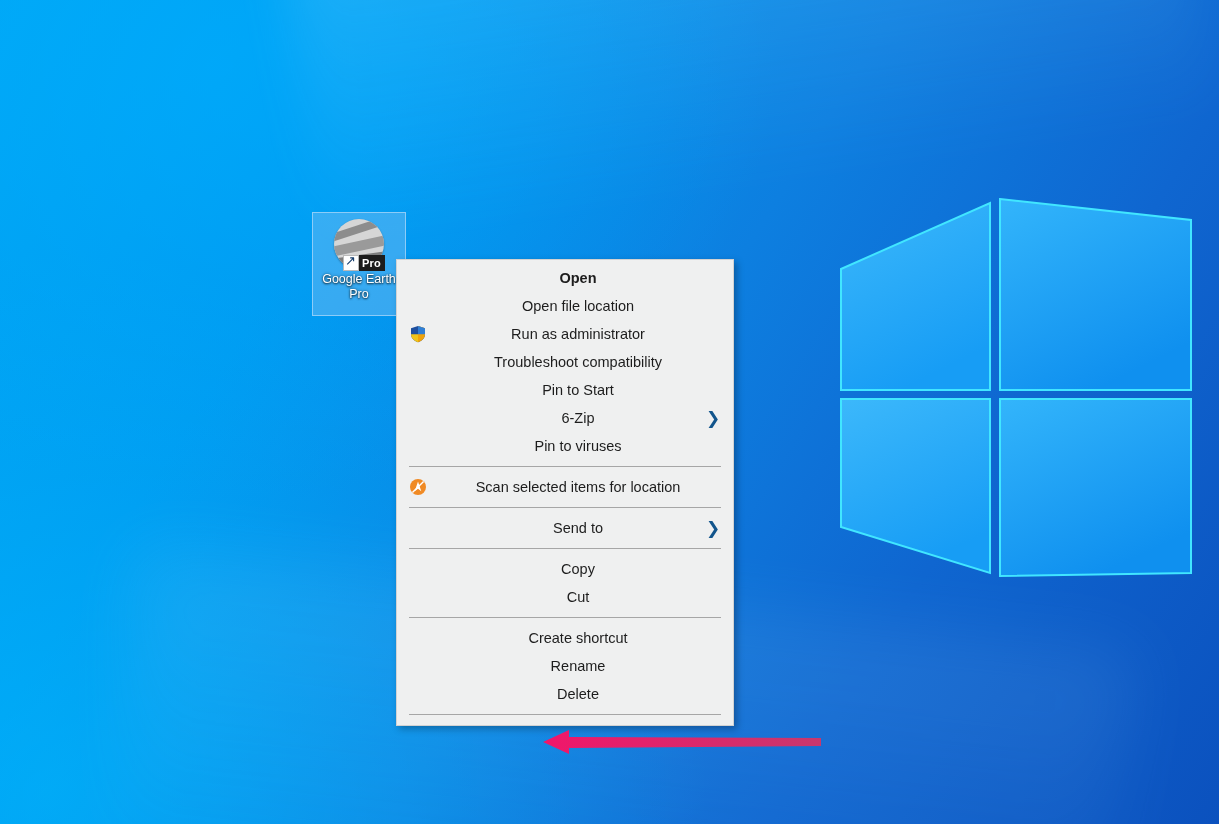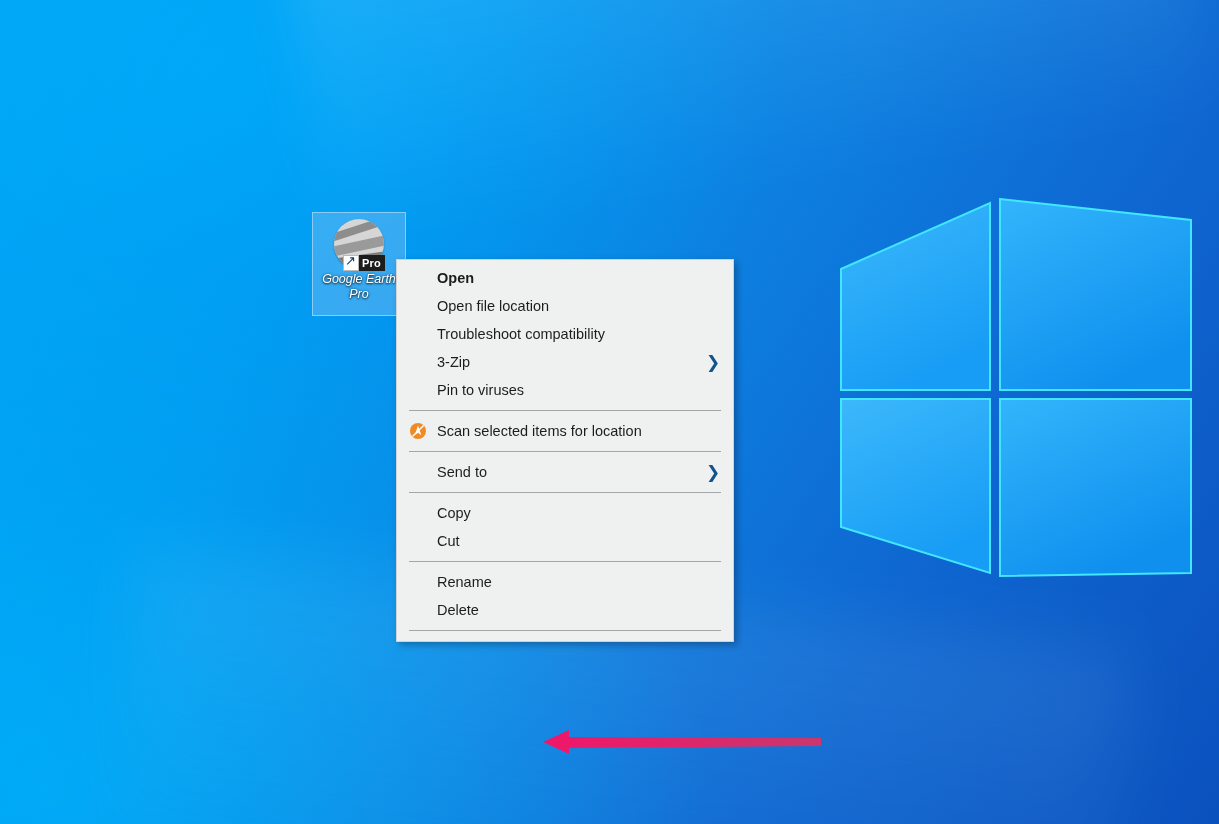--- a/index.html
+++ b/index.html
@@ -140,21 +140,20 @@
   }
   #icon-label {
     margin-top: 3px;
     width: 92px;
     text-align: center;
     color: #ffffff;
     font-size: 12.5px;
     line-height: 15px;
     text-shadow: 0 1px 2px rgba(0,0,0,.75), 0 0 3px rgba(0,0,0,.55);
     word-break: break-word;
-    font-style: italic;
   }
 
   
   #context-menu {
     position: absolute;
     left: 396px;
     top: 259px;
     width: 338px;
     background: #eff0f0;
     border: 1px solid #d2d2d2;
@@ -166,20 +165,21 @@
   }
   .menu-item {
     position: relative;
     height: 28px;
     display: flex;
     align-items: center;
     padding-left: 40px;
     padding-right: 14px;
     cursor: default;
     white-space: nowrap;
+    justify-content: center;
   }
   .menu-item.bold { font-weight: bold; }
   .menu-sep {
     height: 1px;
     background: #a6a6a6;
     margin: 6px 12px 6px 12px;
   }
   .item-icon {
     position: absolute;
     left: 12px;
@@ -259,24 +259,38 @@
   </div>
 
   <div id="context-menu" style="background: rgb(239, 240, 240);">
       <div class="menu-item bold">
         <span>Open</span>
       </div>
       <div class="menu-item">
         <span>Open file location</span>
       </div>
       <div class="menu-item">
+        <span class="item-icon">
+          <svg class="shield-svg" viewBox="0 0 18 18" xmlns="http://www.w3.org/2000/svg">
+            <path d="M9 1 L16 3.2 V9.3 C16 13.3 12.8 16.1 9 17.3 C5.2 16.1 2 13.3 2 9.3 V3.2 Z" fill="#1e4f9e"></path>
+            <path d="M9 1 L16 3.2 V9.3 C16 13.3 12.8 16.1 9 17.3 Z" fill="#f0a30a"></path>
+            <path d="M9 1 L16 3.2 V9.3 H9 Z" fill="#2f7fd6"></path>
+            <path d="M9 9.3 H2 V9.3 C2 13.3 5.2 16.1 9 17.3 Z" fill="#f0c419"></path>
+          </svg>
+        </span>
+        <span>Run as administrator</span>
+      </div>
+      <div class="menu-item">
         <span>Troubleshoot compatibility</span>
       </div>
       <div class="menu-item">
-        <span>3-Zip</span>
+        <span>Pin to Start</span>
+      </div>
+      <div class="menu-item">
+        <span>6-Zip</span>
         <span class="chev" style="color: rgb(18, 85, 140);">❯</span>
       </div>
       <div class="menu-item">
         <span>Pin to viruses</span>
       </div>
       <div class="menu-sep"></div>
       <div class="menu-item">
         <span class="item-icon">
           <svg class="av-svg" viewBox="0 0 18 18" xmlns="http://www.w3.org/2000/svg">
             <circle cx="9" cy="9" r="8" fill="#f08a24"></circle>
@@ -292,20 +306,23 @@
         <span class="chev" style="color: rgb(18, 85, 140);">❯</span>
       </div>
       <div class="menu-sep"></div>
       <div class="menu-item">
         <span>Copy</span>
       </div>
       <div class="menu-item">
         <span>Cut</span>
       </div>
       <div class="menu-sep"></div>
+      <div class="menu-item">
+        <span>Create shortcut</span>
+      </div>
       <div class="menu-item">
         <span>Rename</span>
       </div>
       <div class="menu-item">
         <span>Delete</span>
       </div>
       <div class="menu-sep"></div>
     </div>
 
   <svg id="annotation-arrow" viewBox="0 0 278 30" xmlns="http://www.w3.org/2000/svg">

